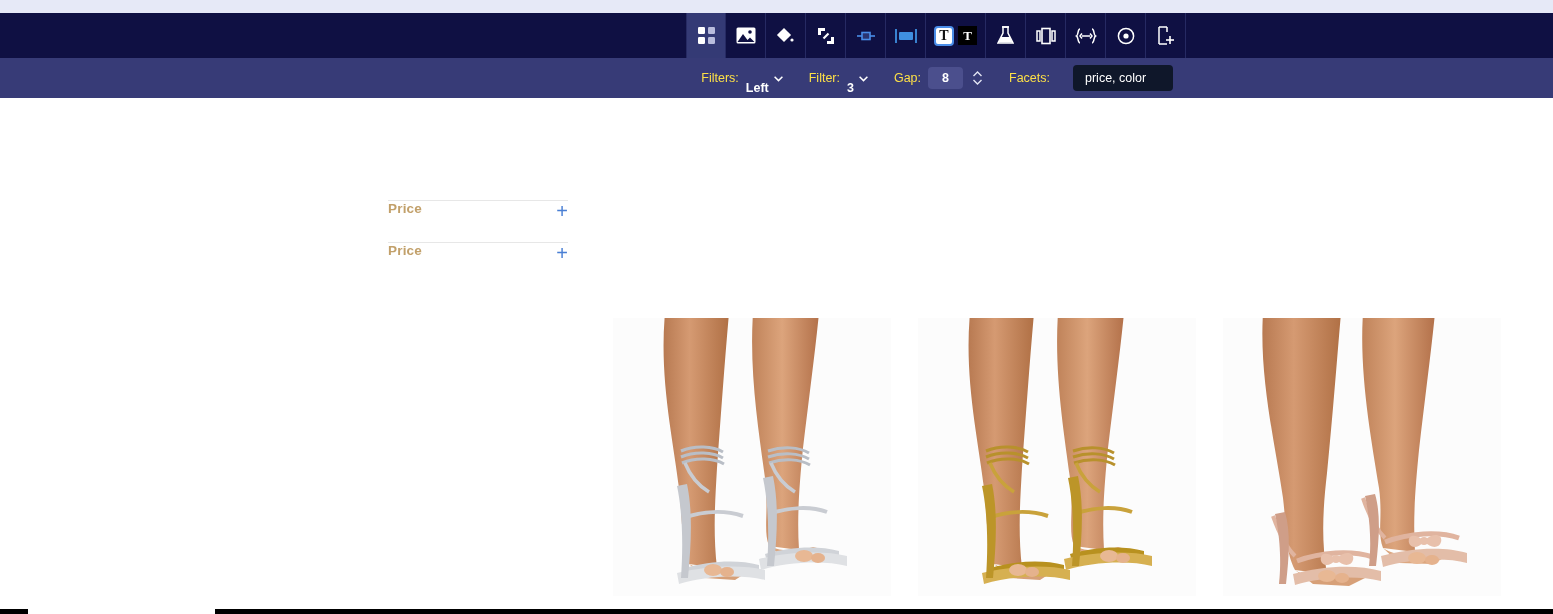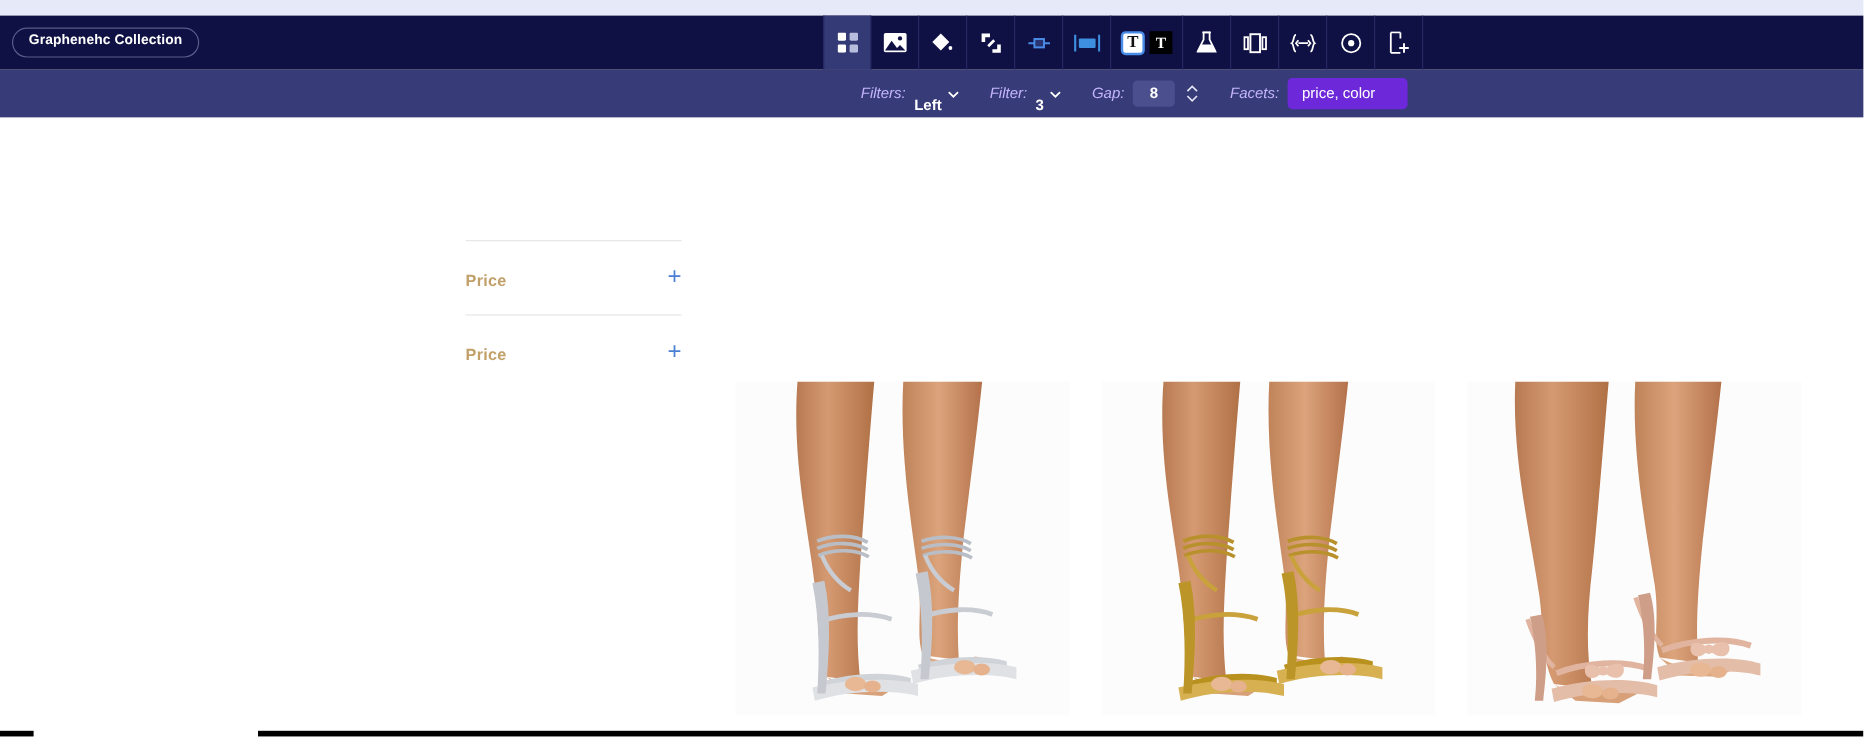--- a/index.html
+++ b/index.html
@@ -87,22 +87,22 @@
     gap: 0;
   }
   .setting {
     display: flex;
     align-items: center;
     color: #d8dbee;
     font-size: 12.5px;
     margin-right: 26px;
     white-space: nowrap;
   }
-  .setting:last-child { margin-right: 0; }
-  .setting .lbl { color: #c4b5fd; margin-right: 7px; font-style: italic; }
+  .setting:last-child { margin-right: 0; gap: 16px; }
+  .setting .lbl { color: #fde047; margin-right: 7px; }
   .setting .val {
     color: #ffffff;
     font-weight: bold;
     font-size: 12.5px;
     margin-top: 20px;
   }
   .chev {
     display: inline-block;
     margin-left: 5px;
     color: #ffffff;
@@ -120,21 +120,21 @@
   }
   .spinner {
     display: flex;
     flex-direction: column;
     margin-left: 9px;
     line-height: 0.72;
     color: #e2e4f3;
     font-size: 10px;
   }
   .facet-field {
-    background: #6d28d9;
+    background: #0f172a;
     border-radius: 4px;
     color: #ffffff;
     font-size: 12.5px;
     padding: 7px 12px;
     line-height: 1;
     width: 100px;
   }
 
   
   .page {
@@ -153,24 +153,23 @@
   }
   .filters h2 {
     font-size: 22px;
     font-weight: normal;
     color: #c2a06a;
     letter-spacing: 0.2px;
     margin-bottom: 37px;
   }
   .filter-row {
     border-top: 1px solid #e7e7e7;
-    padding-top: 20px;
     padding-bottom: 21px;
     display: flex;
-    align-items: flex-end;
+    align-items: flex-start;
     justify-content: space-between;
   }
   .filter-row .name {
     font-size: 13.5px;
     font-weight: bold;
     color: #c2a06a;
     letter-spacing: 0.2px;
   }
   .plus {
     color: #4a7fd4;
@@ -210,21 +209,20 @@
     right: 0; height: 5px;
     background: #000000;
   }
 </style>
 </head>
 <body>
 
 <div class="top-strip"></div>
 
 <div class="toolbar">
-  <div class="collection-pill">Graphenehc Collection</div>
 
   <div class="tool-group">
 
     <div class="tool-btn active">
       <span>
         <svg width="17" height="17" viewBox="0 0 17 17">
           <rect x="0" y="0" width="7" height="7" rx="1.2" fill="#ffffff"></rect>
           <rect x="10" y="0" width="7" height="7" rx="1.2" fill="#b9bddd"></rect>
           <rect x="0" y="10" width="7" height="7" rx="1.2" fill="#ffffff"></rect>
           <rect x="10" y="10" width="7" height="7" rx="1.2" fill="#b9bddd"></rect>

